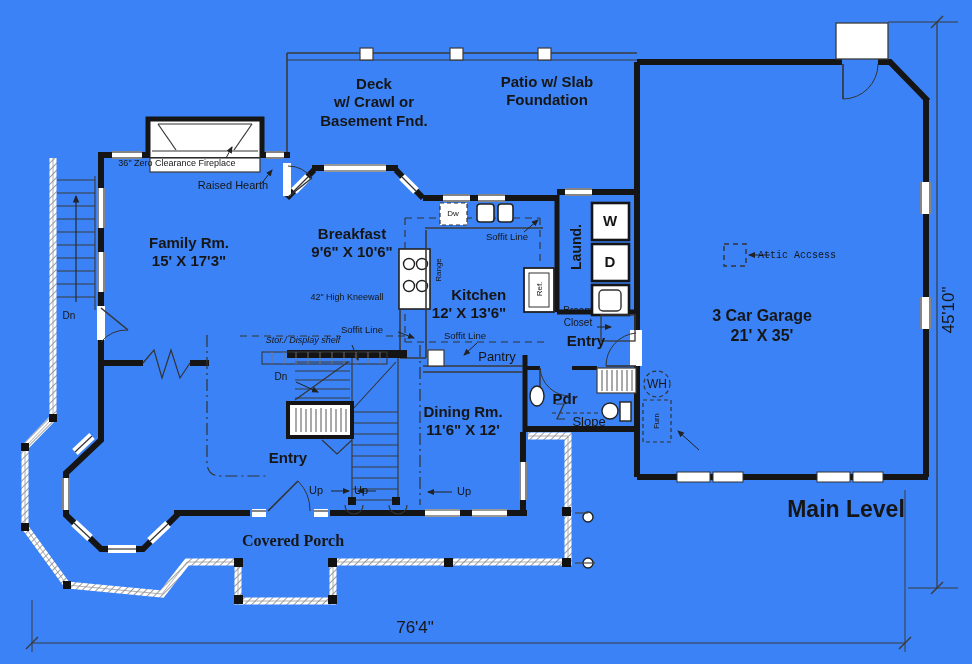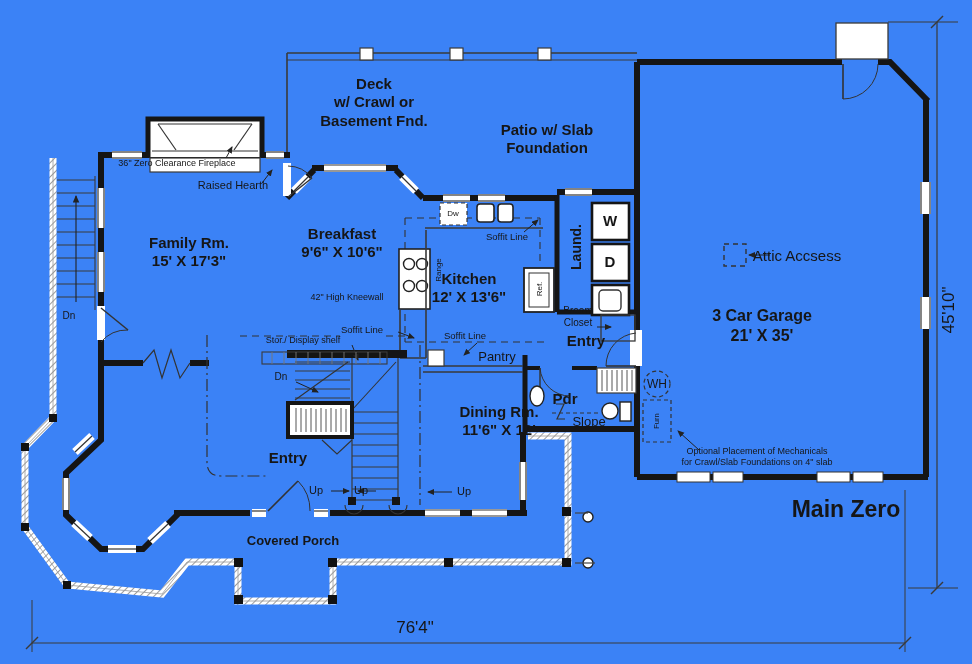--- a/index.html
+++ b/index.html
@@ -325,60 +325,58 @@
     <line x1="888" y1="22" x2="958" y2="22" stroke-width="1"></line>
     <line x1="908" y1="588" x2="958" y2="588" stroke-width="1"></line>
     <line x1="931" y1="28" x2="943" y2="16" stroke-width="1.4"></line>
     <line x1="931" y1="594" x2="943" y2="582" stroke-width="1.4"></line>
   </g>
 </svg>
 
 <div class="lbl room" style="left:374px;top:102px;">Deck
 w/ Crawl or
 Basement Fnd.</div>
-<div class="lbl room" style="left:547px;top:91px;margin-top:48px;">Patio w/ Slab
+<div class="lbl room" style="left:547px;top:91px;">Patio w/ Slab
 Foundation</div>
 <div class="lbl note" style="left:177px;top:163px;font-size:9px;">36" Zero Clearance Fireplace</div>
 <div class="lbl note" style="left:233px;top:186px;font-size:11px;">Raised Hearth</div>
 <div class="lbl room" style="left:189px;top:252px;">Family Rm.
 15' X 17'3"</div>
-<div class="lbl room" style="left:342px;top:243px;">Breakfast
+<div class="lbl room" style="left:352px;top:243px;">Breakfast
 9'6" X 10'6"</div>
 <div class="lbl note" style="left:347px;top:297px;font-size:9px;">42" High Kneewall</div>
 <div class="lbl tiny" style="left:453px;top:214px;">Dw</div>
 <div class="lbl note" style="left:507px;top:237px;">Soffit Line</div>
 <div class="lbl tiny rot" style="left:439px;top:270px;position:absolute;">Range</div>
 <div class="lbl tiny rot" style="left:540px;top:289px;position:absolute;">Ref.</div>
-<div class="lbl room" style="left:469px;top:288px;">Kitchen
+<div class="lbl room" style="left:469px;top:304px;text-align:right;">Kitchen
 12' X 13'6"</div>
 <div class="lbl rot" style="left:577px;top:247px;position:absolute;font-weight:bold;font-size:14px;">Laund.</div>
 <div class="lbl" style="left:610px;top:221px;font-weight:bold;font-size:15px;">W</div>
 <div class="lbl" style="left:610px;top:262px;font-weight:bold;font-size:15px;">D</div>
 <div class="lbl note" style="left:578px;top:317px;font-size:10px;">Broom
 Closet</div>
 <div class="lbl room" style="left:586px;top:341px;">Entry</div>
 <div class="lbl big" style="left:762px;top:326px;">3 Car Garage
 21' X 35'</div>
-<div class="lbl note" style="left:797px;top:256px;font-size:15px;">Attic Accsess</div>
+<div class="lbl note" style="left:797px;top:256px;font-size:10px;font-family:Liberation Mono, monospace;">Attic Accsess</div>
 <div class="lbl" style="left:657px;top:384px;font-size:12px;">WH</div>
 <div class="lbl rot" style="left:657px;top:421px;position:absolute;font-size:7.5px;">Furn</div>
-<div class="lbl note" style="left:757px;top:457px;font-size:9px;">Optional Placement of Mechanicals
-for Crawl/Slab Foundations on 4" slab</div>
 <div class="lbl note" style="left:362px;top:330px;">Soffit Line</div>
 <div class="lbl note" style="left:465px;top:336px;">Soffit Line</div>
-<div class="lbl note" style="left:303px;top:340px;font-size:9px;">Stor./ Display shelf</div>
+<div class="lbl note" style="left:303px;top:340px;font-size:9px;font-style:italic;">Stor./ Display shelf</div>
 <div class="lbl note" style="left:497px;top:357px;font-size:13px;">Pantry</div>
 <div class="lbl note" style="left:69px;top:316px;font-size:10px;">Dn</div>
 <div class="lbl note" style="left:281px;top:377px;font-size:10px;">Dn</div>
-<div class="lbl room" style="left:463px;top:421px;margin-left:36px;">Dining Rm.
+<div class="lbl room" style="left:463px;top:421px;">Dining Rm.
 11'6" X 12'</div>
 <div class="lbl room" style="left:565px;top:399px;">Pdr</div>
 <div class="lbl note" style="left:589px;top:422px;font-size:13px;">Slope</div>
 <div class="lbl room" style="left:288px;top:458px;">Entry</div>
 <div class="lbl note" style="left:316px;top:491px;font-size:11px;">Up</div>
 <div class="lbl note" style="left:361px;top:491px;font-size:11px;">Up</div>
 <div class="lbl note" style="left:464px;top:492px;font-size:11px;">Up</div>
-<div class="lbl room" style="left:293px;top:541px;font-size:13px;">Covered Porch</div>
-<div class="lbl" style="left:846px;top:509px;font-weight:bold;font-size:23px;">Main Zero</div>
+<div class="lbl room" style="left:293px;top:541px;font-size:16px;font-family:Liberation Serif, serif;">Covered Porch</div>
+<div class="lbl" style="left:846px;top:509px;font-weight:bold;font-size:23px;">Main Level</div>
 <div class="lbl dim" style="left:415px;top:628px;">76'4"</div>
 <div class="lbl dim rot" style="left:949px;top:310px;position:absolute;">45'10"</div>
 
 </div>
 
 </body></html>

